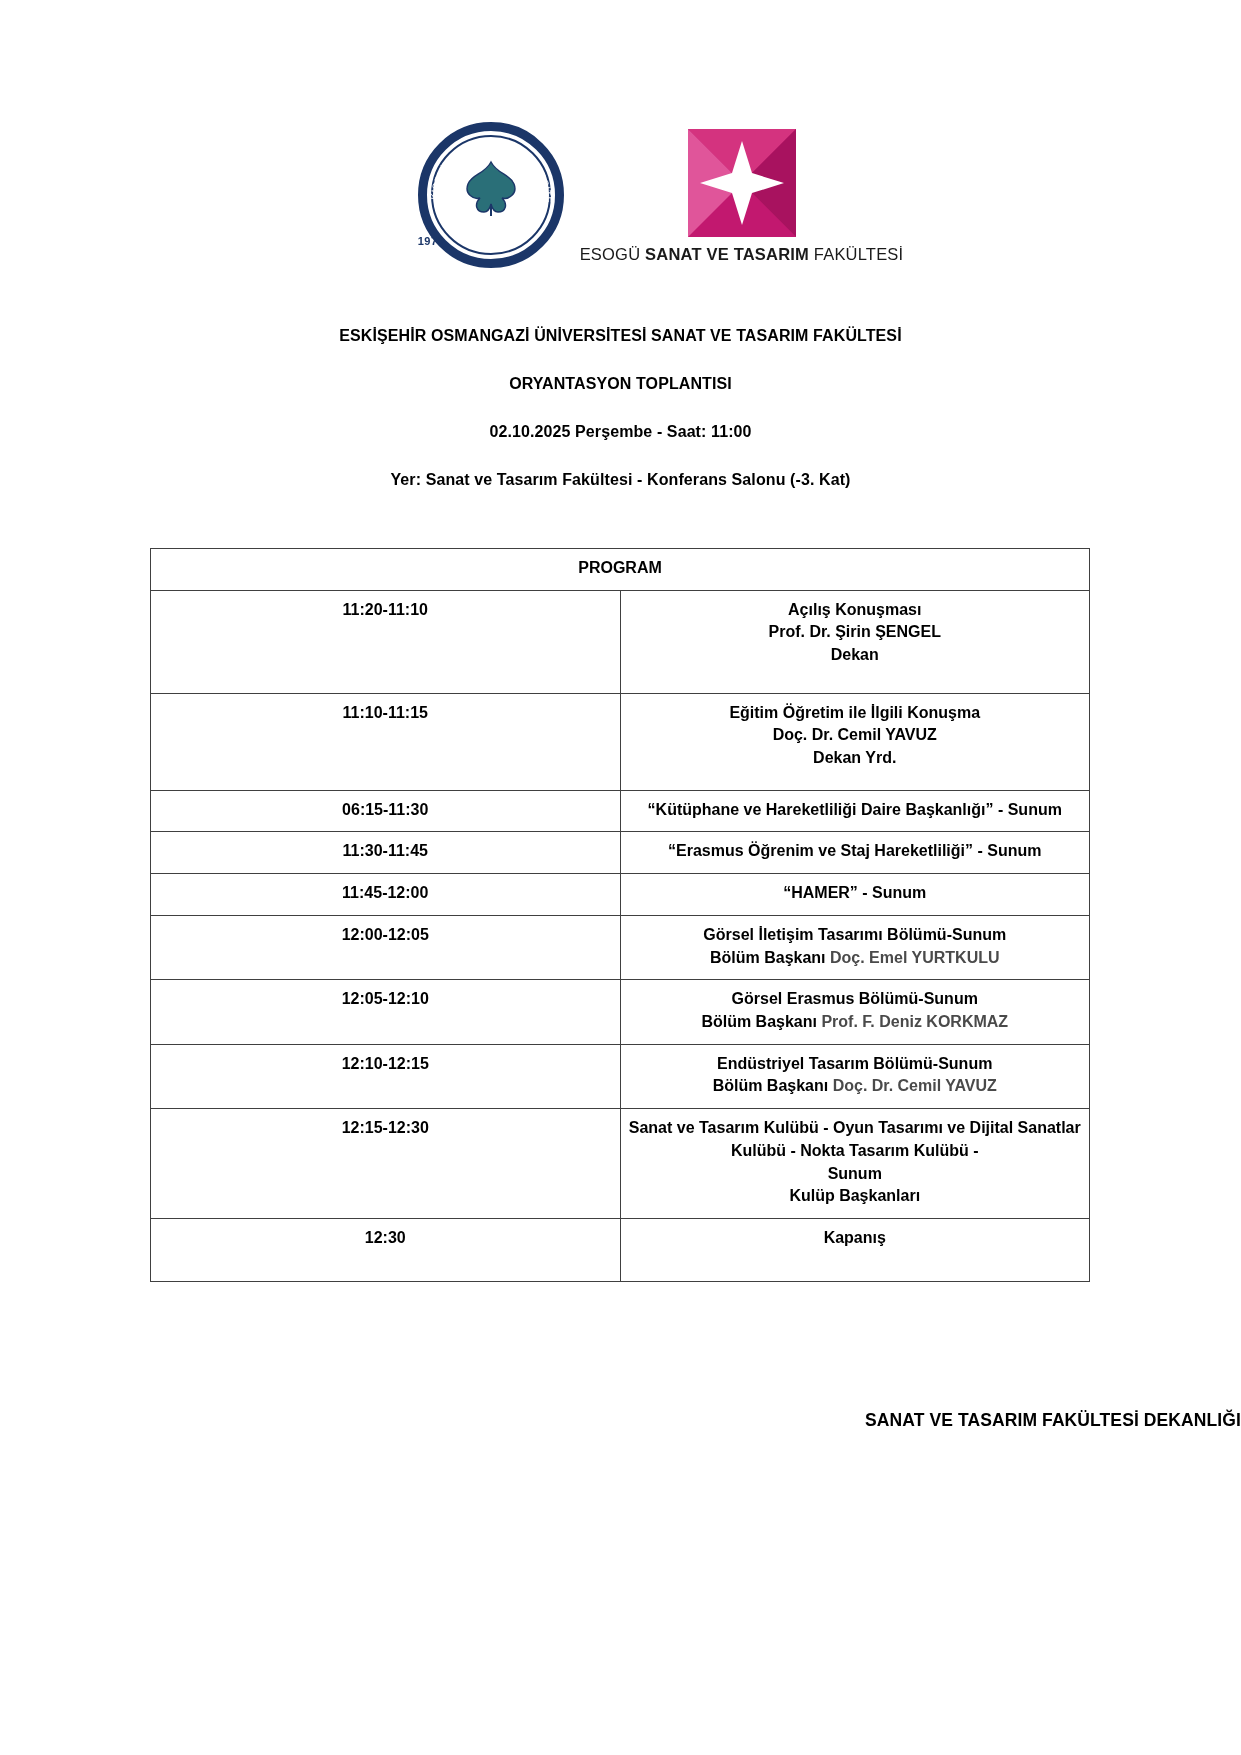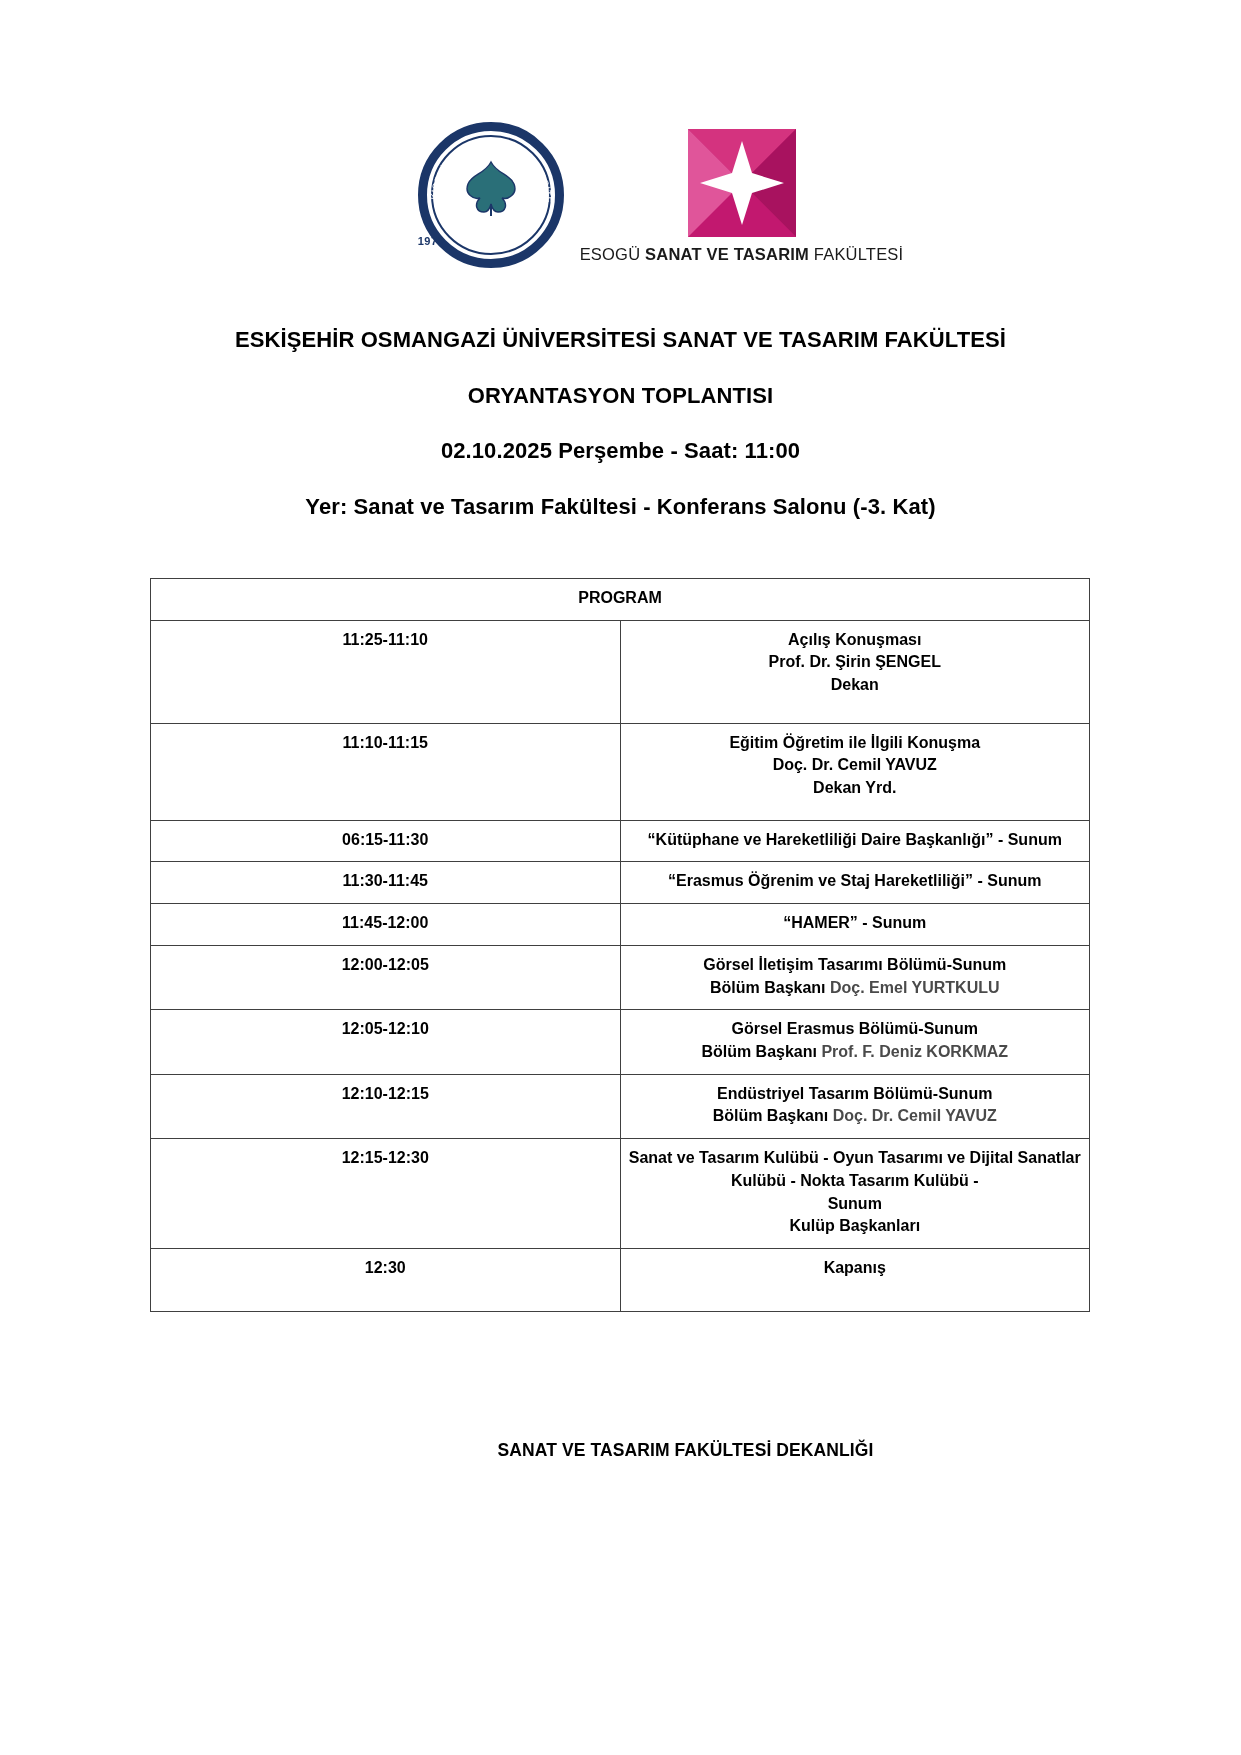--- a/index.html
+++ b/index.html
@@ -96,21 +96,21 @@
   }
   .fac-name .b { font-weight: bold; }
   .fac-name .l { font-weight: normal; }
 
   
   .headings {
     margin-top: 58px;
     text-align: center;
   }
   .headings .h {
-    font-size: 22px;
+    font-size: 16px;
     font-weight: bold;
     letter-spacing: 0.1px;
     margin: 0 0 28px 0;
     line-height: 1.25;
   }
   .headings .h.last { margin-bottom: 0; }
 
   
   .table-wrap {
     margin: 58px 150px 0 150px;
@@ -138,21 +138,21 @@
   }
   .name-gray { color: #4a4a4a; }
   .tall { height: 84px; }
   .tall2 { height: 78px; }
   .tall3 { height: 86px; }
   .row-last td { height: 44px; }
 
   
   .footer {
     margin-top: 128px;
-    text-align: center;
+    text-align: right;
     padding-left: 130px;
   }
   .footer .sig {
     font-size: 17.5px;
     font-weight: bold;
     letter-spacing: 0.1px;
   }
 </style>
 </head>
 <body>
@@ -205,21 +205,21 @@
   </div>
 
   <div class="table-wrap">
     <table class="program">
       <tbody>
         <tr>
           <td class="header-cell" colspan="2">PROGRAM</td>
         </tr>
 
         <tr>
-          <td class="time tall">11:25-11:10</td>
+          <td class="time tall">11:20-11:10</td>
           <td class="tall">
             <div>Açılış Konuşması</div>
             <div>Prof. Dr. Şirin ŞENGEL</div>
             <div>Dekan</div>
           </td>
         </tr>
 
         <tr>
           <td class="time tall2">11:10-11:15</td>
           <td class="tall2">

